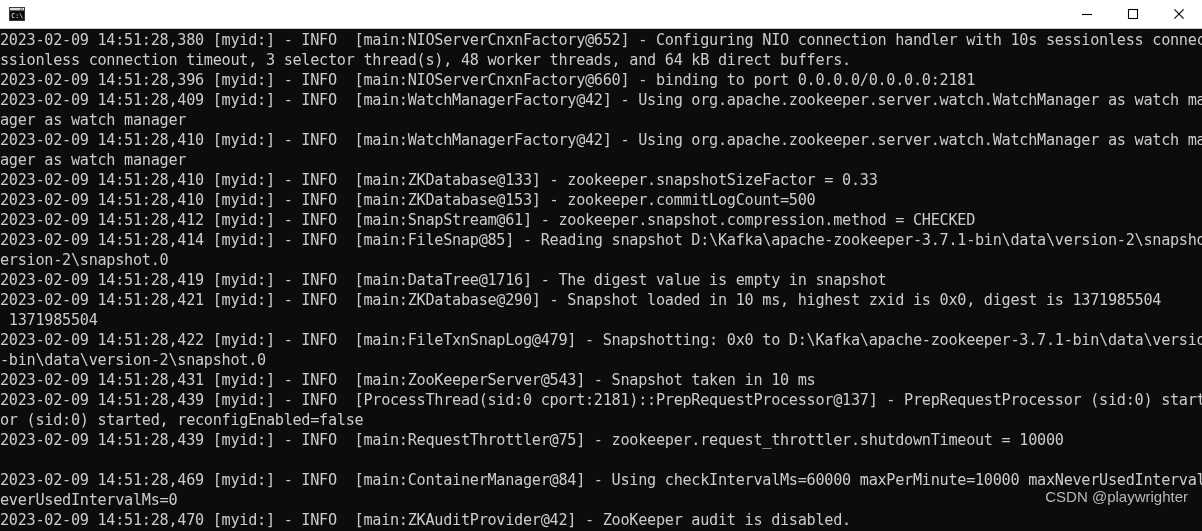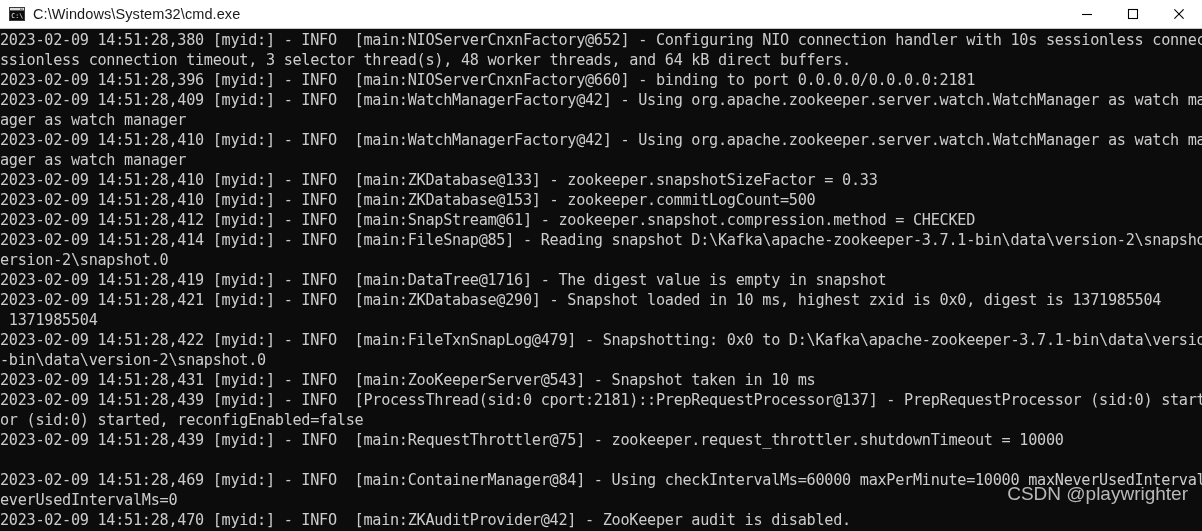--- a/index.html
+++ b/index.html
@@ -97,42 +97,41 @@
     white-space: pre;
     letter-spacing: -0.28px;
   }
 
   
   #watermark {
     position: absolute;
     right: 14px;
     bottom: 26px;
     font-family: "Liberation Sans", sans-serif;
-    font-size: 19px;
+    font-size: 15px;
     color: #b9b9b9;
     white-space: nowrap;
     user-select: none;
   }
 </style>
 </head>
 <body>
 
 <div id="window">
 
   <div id="titlebar">
 
     <svg id="app-icon" viewBox="0 0 16 16" xmlns="http://www.w3.org/2000/svg">
       <rect x="0.5" y="1.5" width="15" height="13" fill="#0c0c0c" stroke="#3a3a3a" stroke-width="1"></rect>
       <rect x="1" y="2" width="14" height="2.4" fill="#dcdcdc"></rect>
       <rect x="11.2" y="2.5" width="1" height="1.4" fill="#555"></rect>
       <rect x="12.6" y="2.5" width="1" height="1.4" fill="#555"></rect>
       <text x="2.2" y="11.6" font-family="DejaVu Sans Mono, monospace" font-size="6.6" fill="#e8e8e8">C:\</text>
     </svg>
 
-    <div id="title-text">C:\Windows\System32\cmd.exe</div>
 
     <div id="window-controls">
       <div class="winbtn">
         <svg width="12" height="12" viewBox="0 0 12 12">
           <line x1="1" y1="6.5" x2="11" y2="6.5" stroke="#000000" stroke-width="1.1"></line>
         </svg>
       </div>
       <div class="winbtn">
         <svg width="12" height="12" viewBox="0 0 12 12">
           <rect x="1.5" y="1.5" width="9" height="9" fill="none" stroke="#000000" stroke-width="1.1"></rect>

